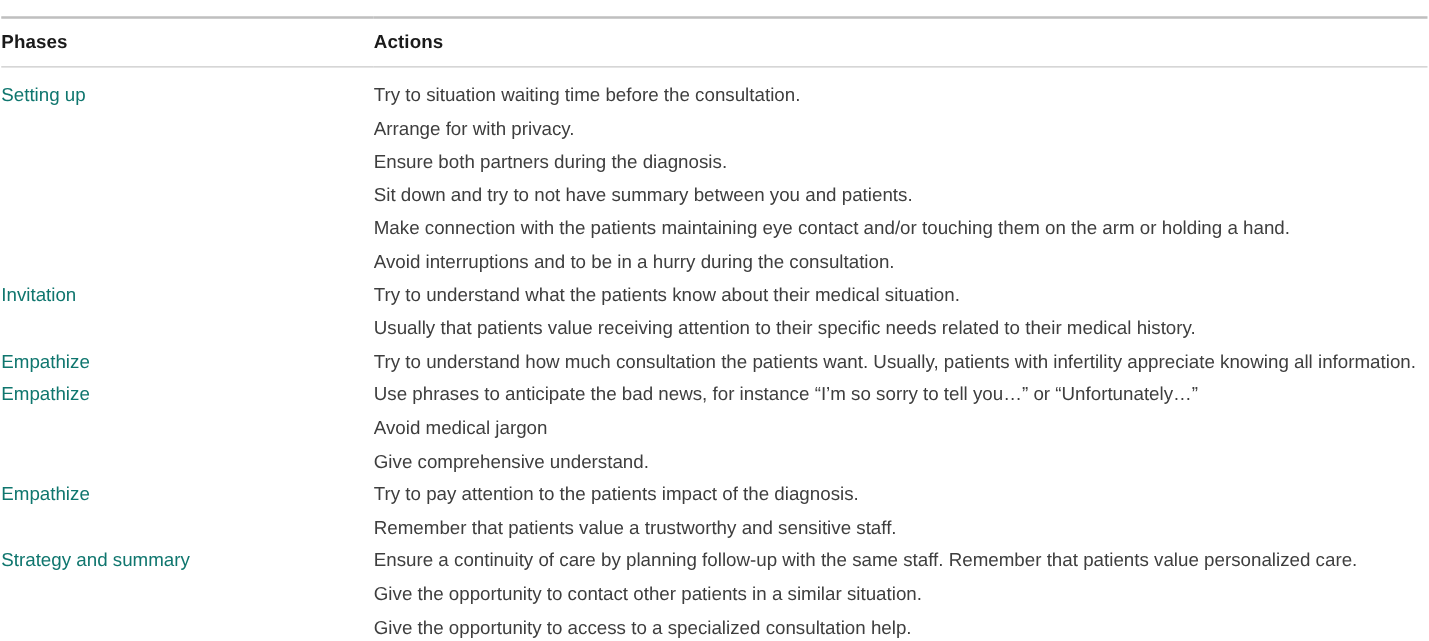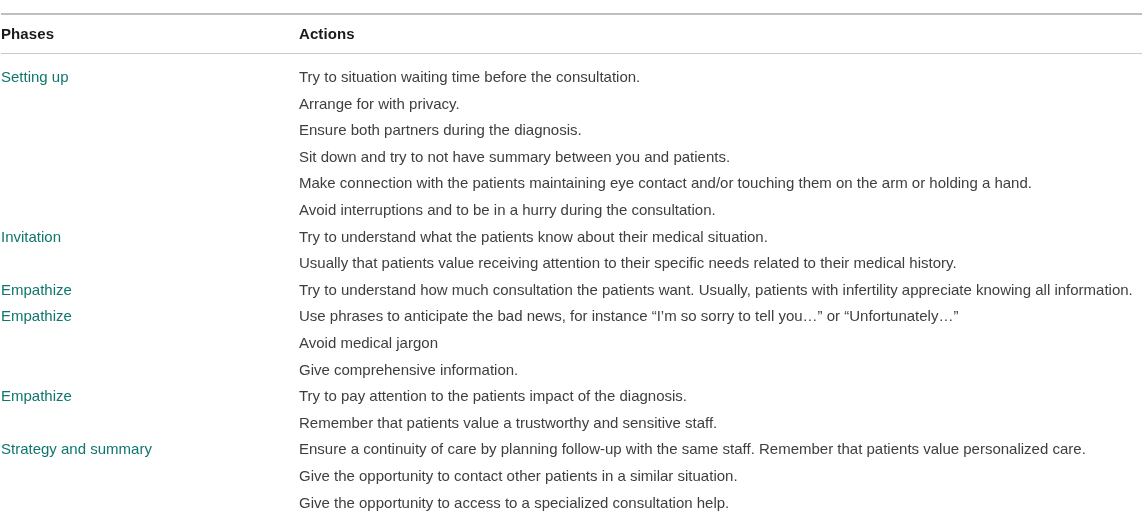--- a/index.html
+++ b/index.html
@@ -104,21 +104,21 @@
           <td class="action-cell">Try to understand how much consultation the patients want. Usually, patients with infertility appreciate knowing all information.</td>
         </tr>
         <tr>
           <td class="phase-cell" rowspan="3">Empathize</td>
           <td class="action-cell">Use phrases to anticipate the bad news, for instance “I’m so sorry to tell you…” or “Unfortunately…”</td>
         </tr>
         <tr>
           <td class="action-cell">Avoid medical jargon</td>
         </tr>
         <tr>
-          <td class="action-cell">Give comprehensive information.</td>
+          <td class="action-cell">Give comprehensive understand.</td>
         </tr>
         <tr>
           <td class="phase-cell" rowspan="2">Empathize</td>
           <td class="action-cell">Try to pay attention to the patients impact of the diagnosis.</td>
         </tr>
         <tr>
           <td class="action-cell">Remember that patients value a trustworthy and sensitive staff.</td>
         </tr>
         <tr>
           <td class="phase-cell" rowspan="3">Strategy and summary</td>

